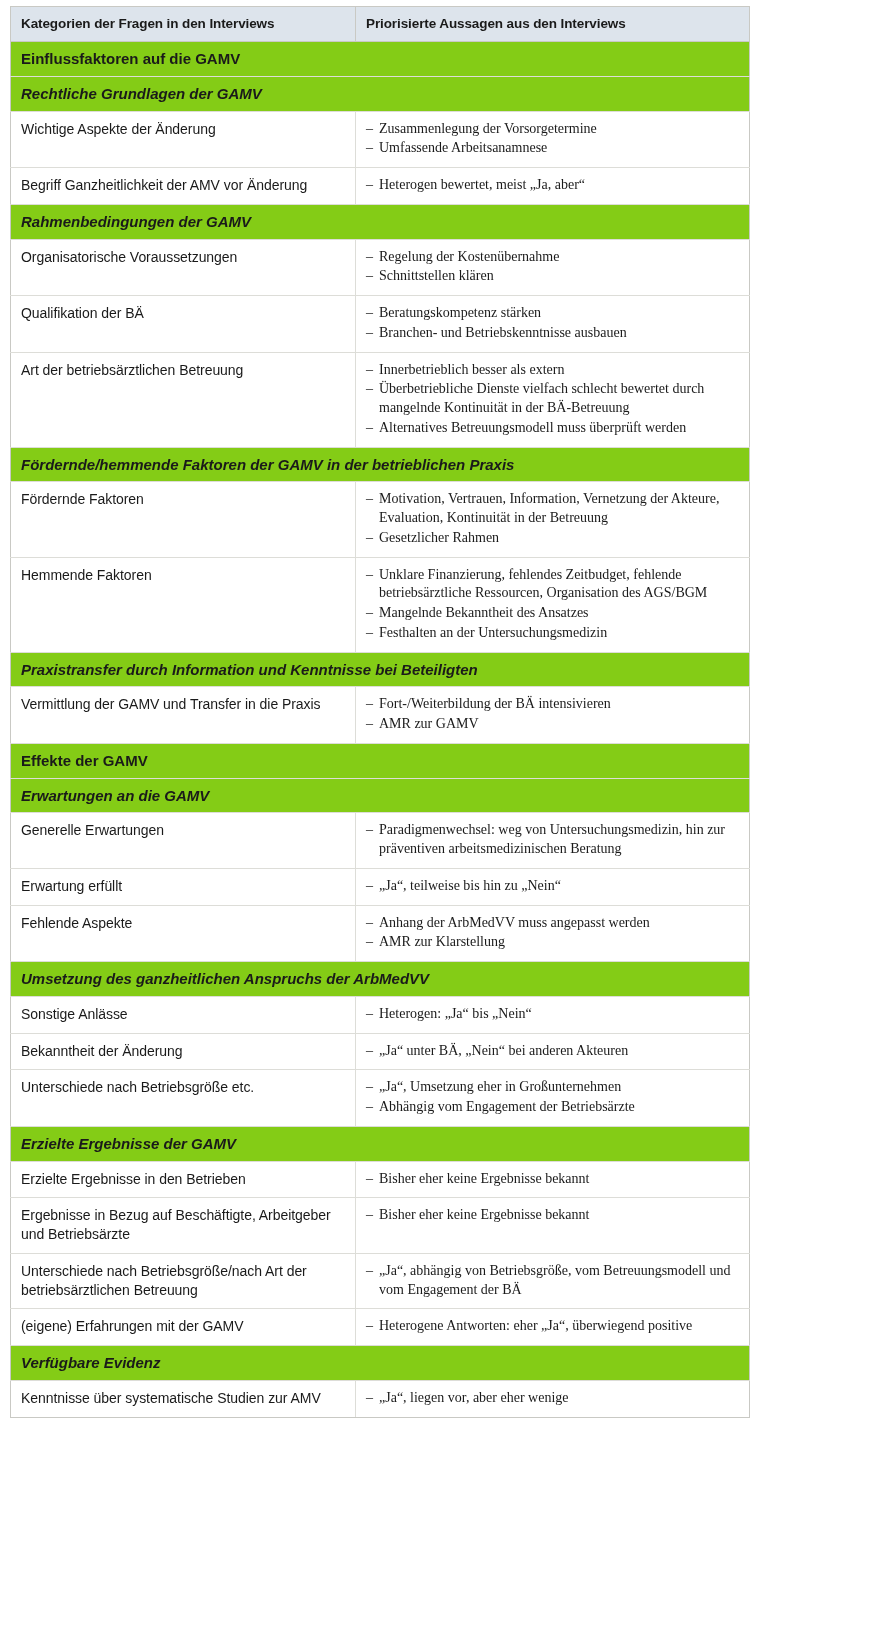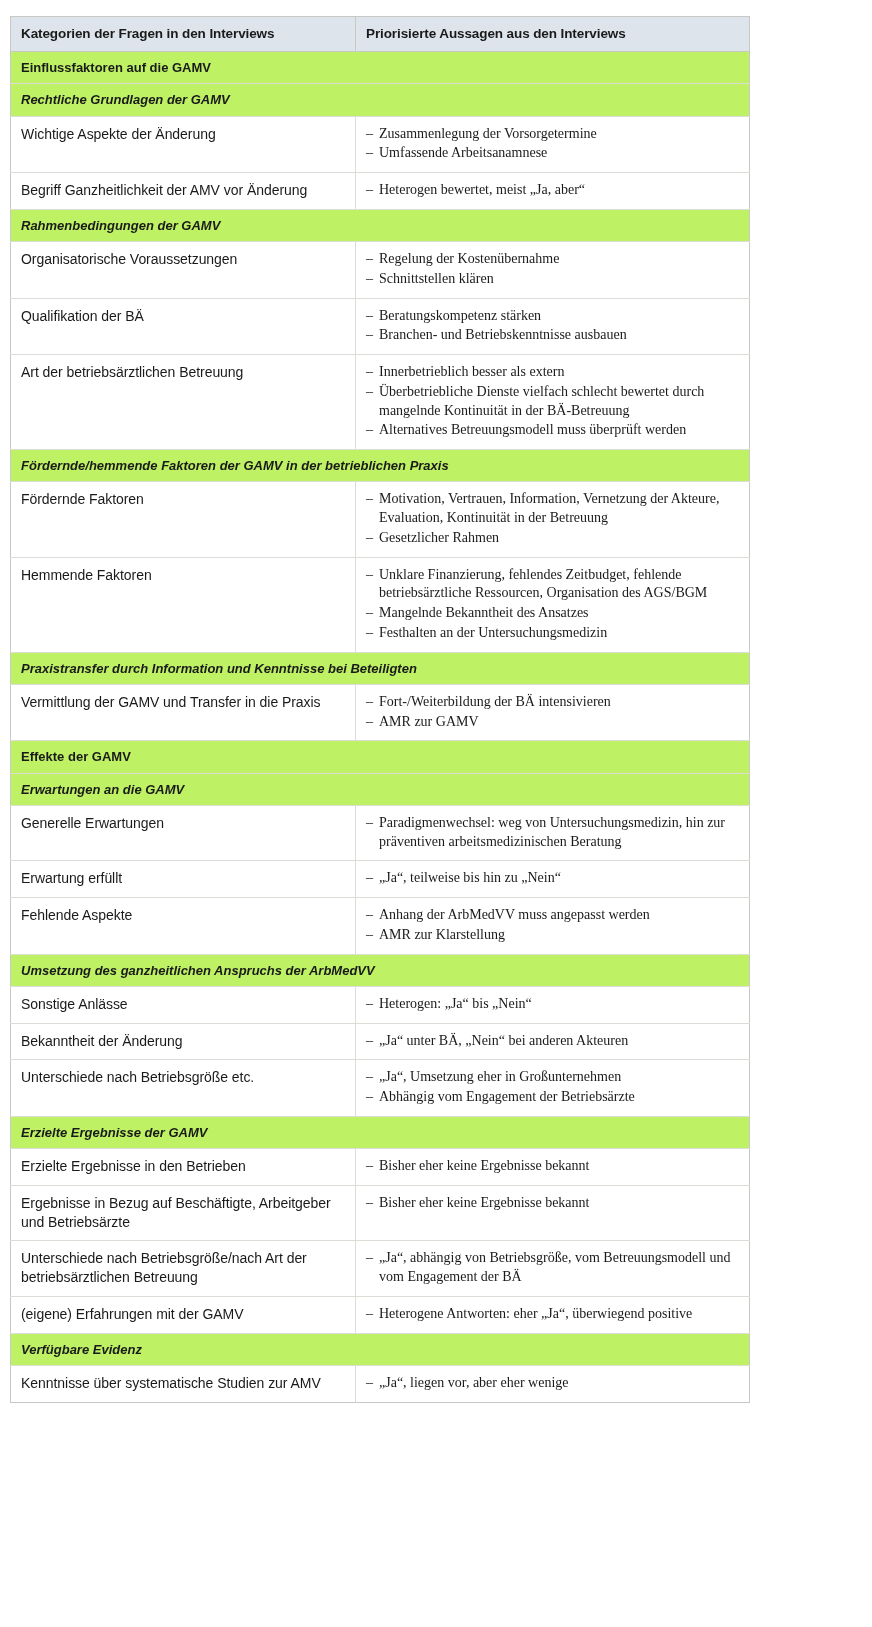--- a/index.html
+++ b/index.html
@@ -11,21 +11,21 @@
   body {
     width: 872px;
     font-family: "Liberation Sans", sans-serif;
     color: #1a1a1a;
     -webkit-font-smoothing: antialiased;
   }
 
   .table-wrap {
     width: 760px;
     box-sizing: border-box;
-    padding: 16px 10px 10px 10px;
+    padding: 6px 10px 10px 10px;
   }
 
   table.gamv-table {
     width: 100%;
     border-collapse: collapse;
     table-layout: fixed;
     border-left: 1px solid #c9c9c4;
     border-right: 1px solid #c9c9c4;
     border-top: 1px solid #c9c9c4;
   }
@@ -46,23 +46,23 @@
     line-height: 1.2;
   }
   thead th.th-left {
     border-right: 1px solid #c9c9c4;
   }
 
   
   tr.section-row td {
     border-bottom: 1px solid #ddddd8;
     padding: 8px 8px 7px 10px;
-    font-size: 13px;
+    font-size: 15px;
     line-height: 1.25;
-    background: #bef264;
+    background: #84cc16;
   }
   tr.section-row.level1 td {
     font-weight: bold;
     font-style: normal;
   }
   tr.section-row.level2 td {
     font-weight: bold;
     font-style: italic;
   }
 

